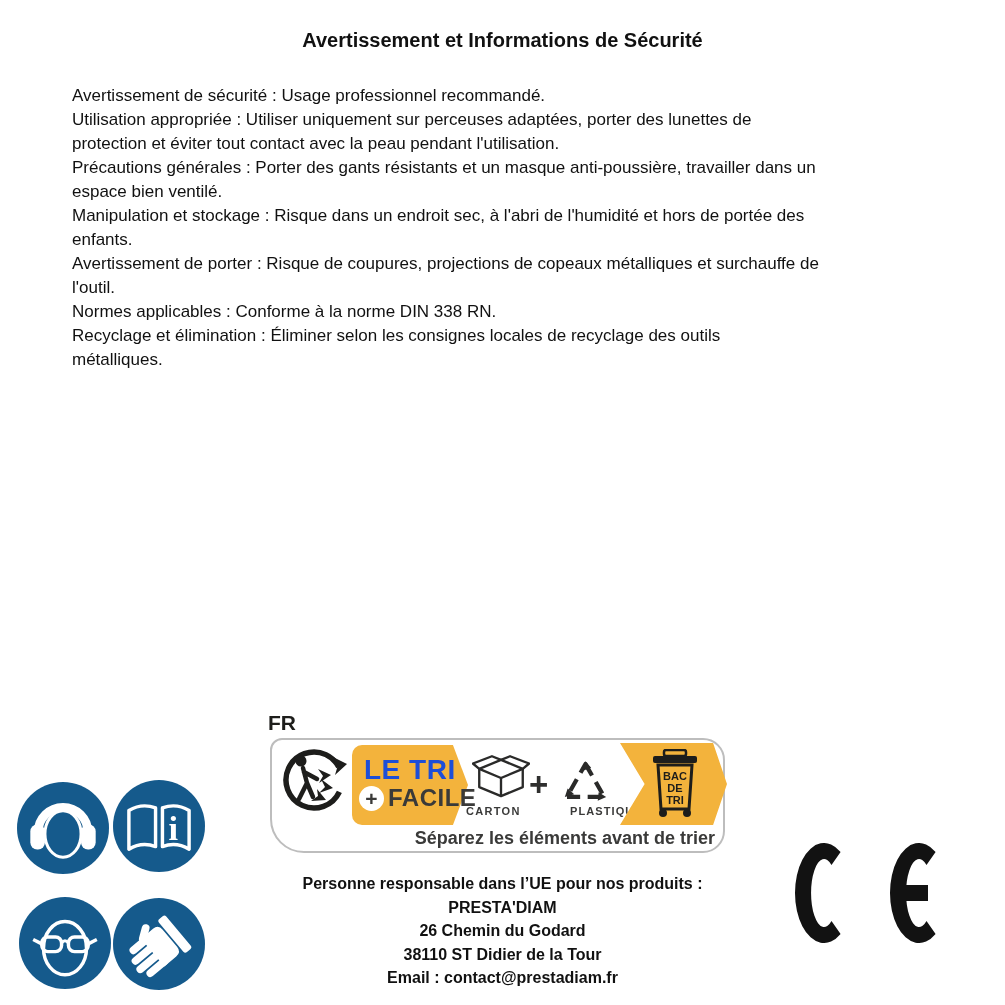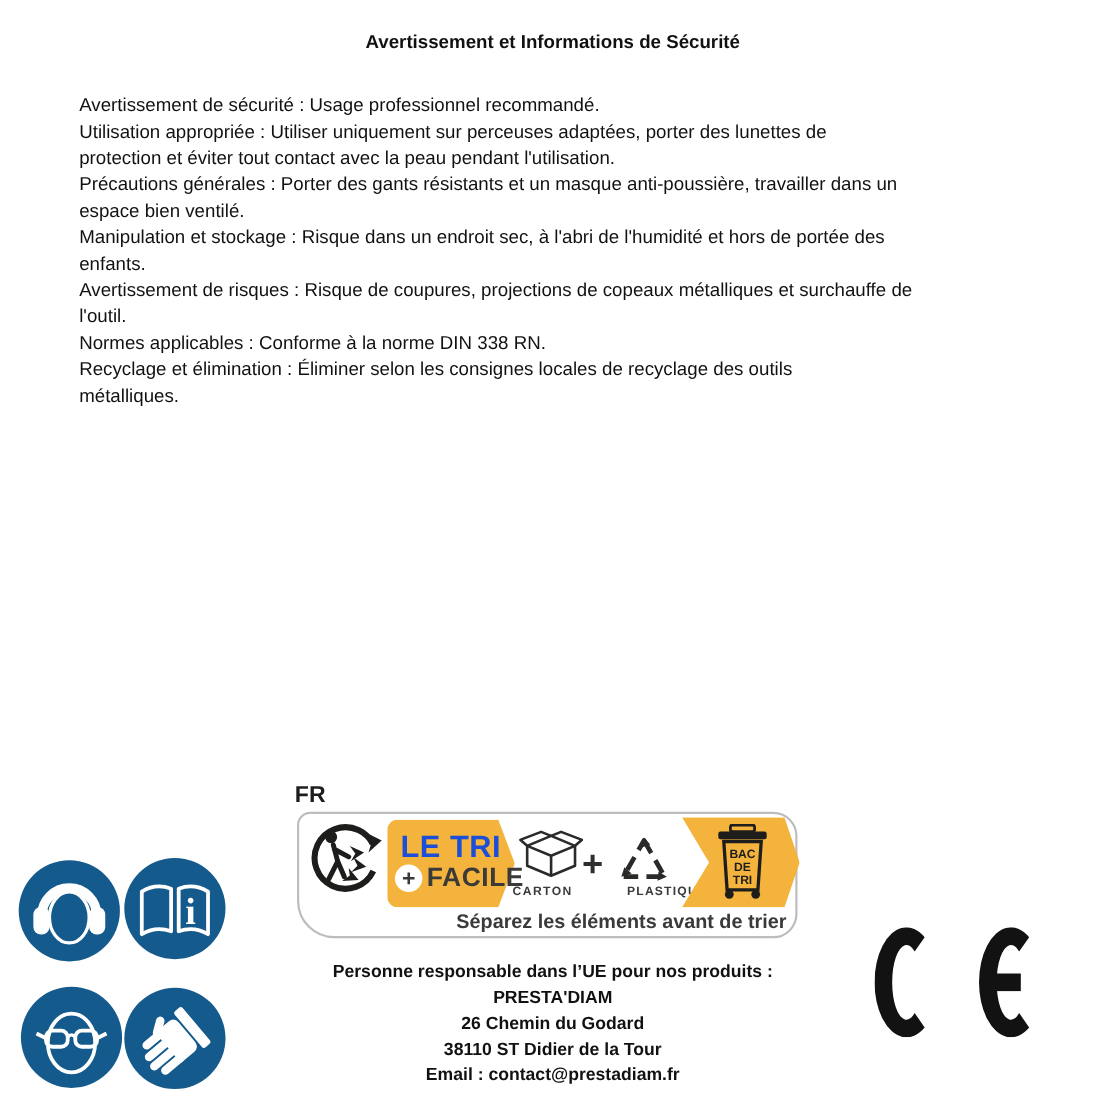--- a/index.html
+++ b/index.html
@@ -2,21 +2,21 @@
 <html><head>
 <meta charset="utf-8">
 <style>
   html,body{margin:0;padding:0;}
   body{
     width:1005px;height:1005px;position:relative;background:#ffffff;
     font-family:"Liberation Sans", sans-serif;color:#111;overflow:hidden;
   }
   .page-title{
     position:absolute;top:29px;left:0;width:100%;text-align:center;
-    font-size:17px;font-weight:bold;color:#111;
+    font-size:20px;font-weight:bold;color:#111;
   }
   .safety-text{
     position:absolute;left:72px;top:84px;font-size:17px;line-height:24px;color:#111;
   }
   .safety-text .line{white-space:nowrap;height:24px;}
 
   
   .picto-grid{position:absolute;left:17px;top:780px;width:195px;height:212px;}
   .picto{
     position:absolute;width:92px;height:92px;border-radius:50%;
@@ -71,21 +71,21 @@
 <div class="page-title">Avertissement et Informations de Sécurité</div>
 
 <div class="safety-text">
   <div class="line">Avertissement de sécurité : Usage professionnel recommandé.</div>
   <div class="line">Utilisation appropriée : Utiliser uniquement sur perceuses adaptées, porter des lunettes de</div>
   <div class="line">protection et éviter tout contact avec la peau pendant l'utilisation.</div>
   <div class="line">Précautions générales : Porter des gants résistants et un masque anti-poussière, travailler dans un</div>
   <div class="line">espace bien ventilé.</div>
   <div class="line">Manipulation et stockage : Risque dans un endroit sec, à l'abri de l'humidité et hors de portée des</div>
   <div class="line">enfants.</div>
-  <div class="line">Avertissement de risques : Risque de coupures, projections de copeaux métalliques et surchauffe de</div>
+  <div class="line">Avertissement de porter : Risque de coupures, projections de copeaux métalliques et surchauffe de</div>
   <div class="line">l'outil.</div>
   <div class="line">Normes applicables : Conforme à la norme DIN 338 RN.</div>
   <div class="line">Recyclage et élimination : Éliminer selon les consignes locales de recyclage des outils</div>
   <div class="line">métalliques.</div>
 </div>
 
 <div class="picto-grid">
   <div class="picto p1">
     <svg viewBox="0 0 100 100" aria-hidden="true">
       <ellipse cx="50" cy="57" rx="21" ry="27" fill="none" stroke="#fff" stroke-width="3.5"></ellipse>

